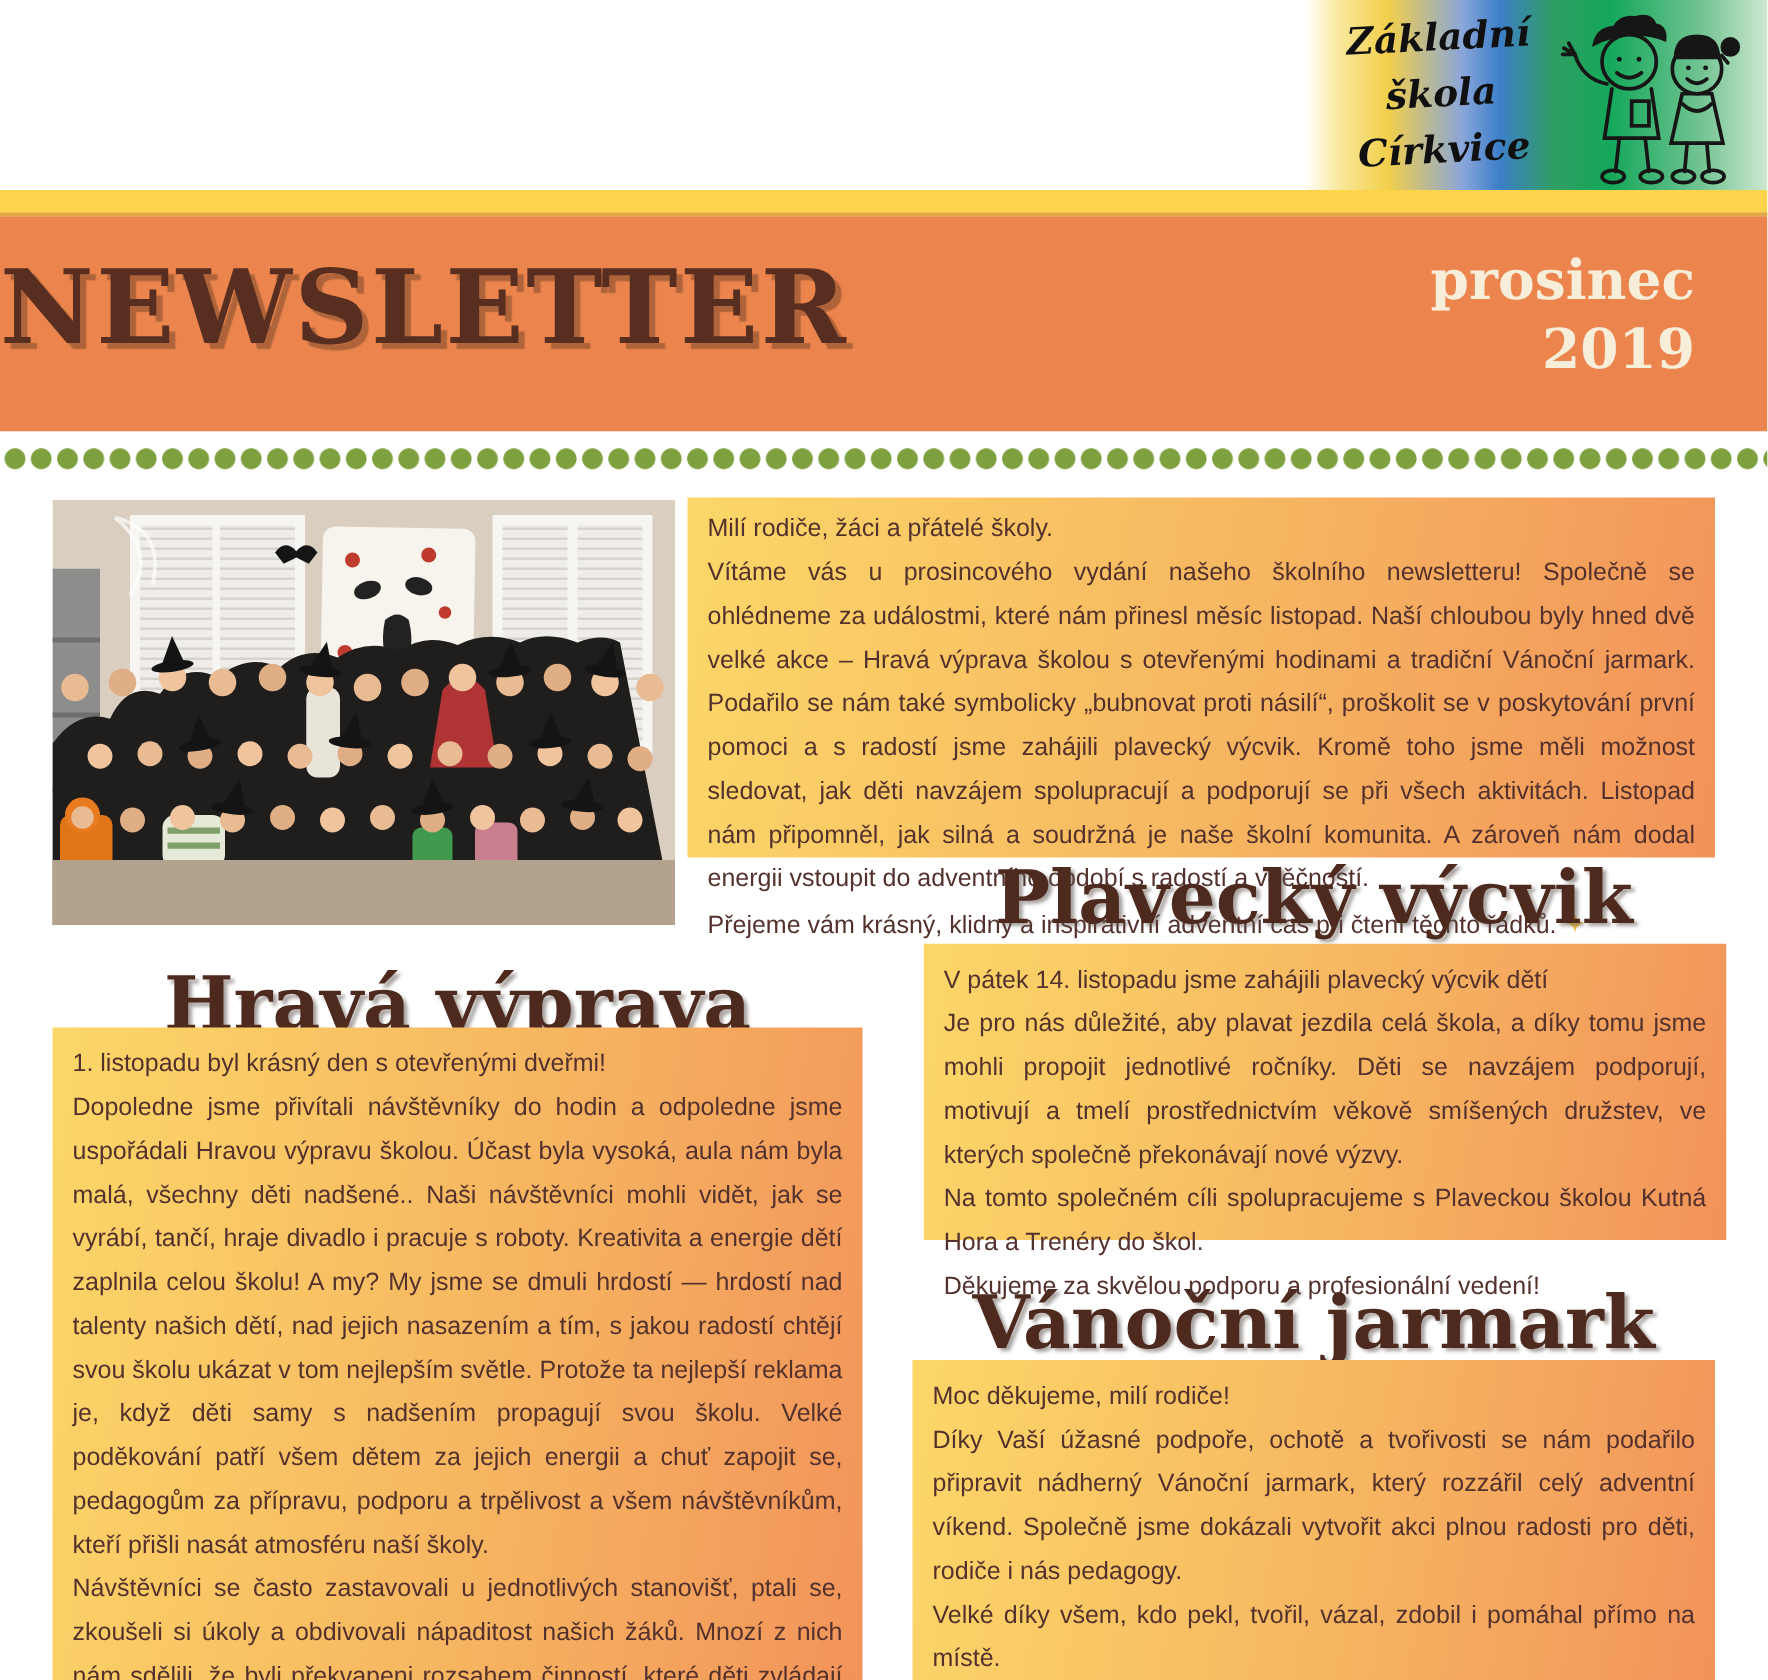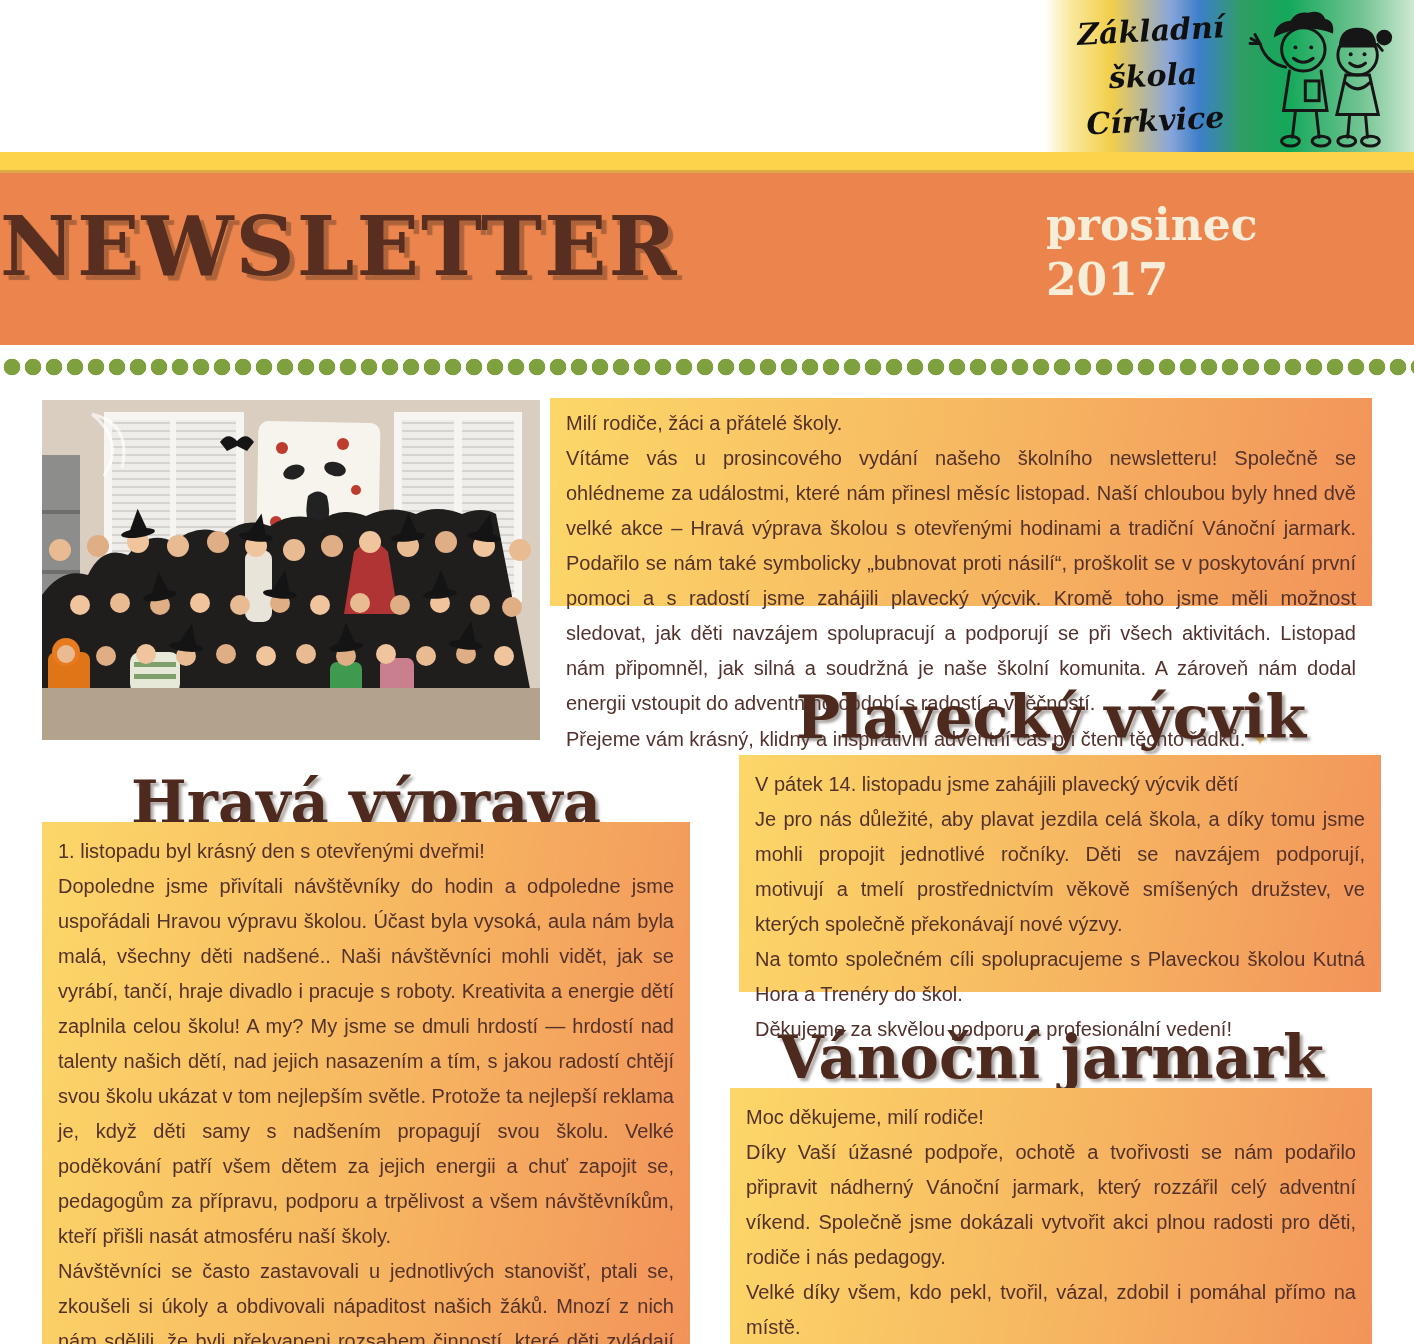--- a/index.html
+++ b/index.html
@@ -28,21 +28,21 @@
     position:absolute; top:173px; left:0; width:1414px; height:172px;
     background:#EC854D;
   }
   .nl-title {
     position:absolute; top:198px; left:0; width:1414px; text-align:left;
     font-family:"DejaVu Serif", serif; font-weight:bold; font-size:82px;
     letter-spacing:2px; color:#572E1F;
     text-shadow:5px 5px 1px rgba(61,36,24,0.35);
   }
   .issue {
-    position:absolute; top:197px; right:58px; width:310px; text-align:left;
+    position:absolute; top:197px; right:58px; width:310px; text-align:right;
     font-family:"DejaVu Serif", serif; font-weight:bold; font-size:44px;
     line-height:55px; color:#F7EEDA;
   }
   
   .dots {
     position:absolute; top:357px; left:2px; width:1412px; height:20px;
     background-image:radial-gradient(circle at 10px 10px, #7FA03F 8px, transparent 8.6px);
     background-size:21px 20px; background-repeat:repeat-x;
   }
   
@@ -50,21 +50,21 @@
   
   .block {
     position:absolute; box-sizing:border-box;
     background:linear-gradient(100deg,#FCD768 0%,#F6B561 55%,#F2935A 100%);
     padding:12px 16px;
   }
   .block p {
     margin:0; font-size:20px; line-height:35px; color:#53312C;
     text-align:justify;
   }
-  #intro-block  { left:550px; top:398px; width:822px; height:208px; padding-top:8px; }
+  #intro-block  { left:550px; top:398px; width:822px; height:288px; padding-top:8px; }
   #left-block   { left:42px;  top:822px; width:648px; height:545px; }
   #swim-block   { left:739px; top:755px; width:642px; height:237px; }
   #market-block { left:730px; top:1088px; width:642px; height:280px; }
   
   .section-h {
     position:absolute; text-align:center;
     font-family:"DejaVu Serif", serif; font-weight:bold; font-size:59px;
     color:#4E2A1E; text-shadow:3px 3px 3px rgba(95,85,80,0.55);
   }
   #h-left   { left:42px;  top:768px;  width:648px; }
@@ -113,21 +113,21 @@
       </g>
     </g>
   </svg>
 </div>
 
 <div class="yellow-bar"></div>
 <div class="orange-band"></div>
 <div class="nl-title">NEWSLETTER</div>
 <div class="issue">
   <div>prosinec</div>
-  <div>2017</div>
+  <div>2019</div>
 </div>
 
 <div class="dots"></div>
 
 <div class="photo">
   <svg width="498" height="340" viewBox="0 0 498 340">
     <defs>
       <pattern id="blinds" width="8" height="8" patternUnits="userSpaceOnUse">
         <rect width="8" height="8" fill="#efede9"></rect>
         <rect y="6" width="8" height="2" fill="#d7d4d0"></rect>

